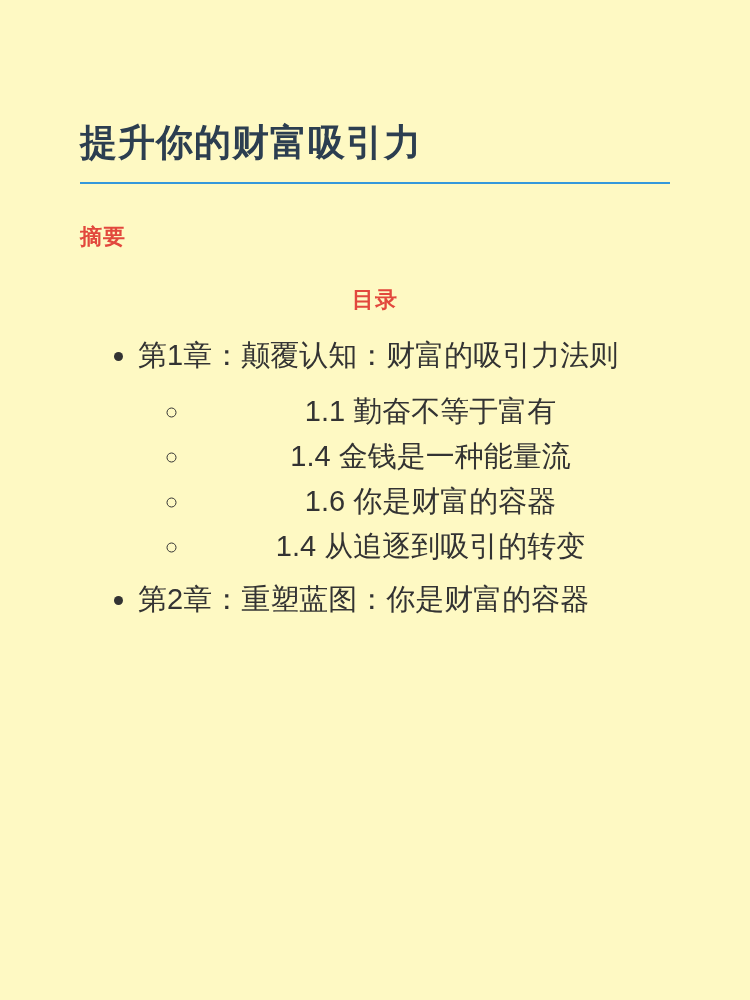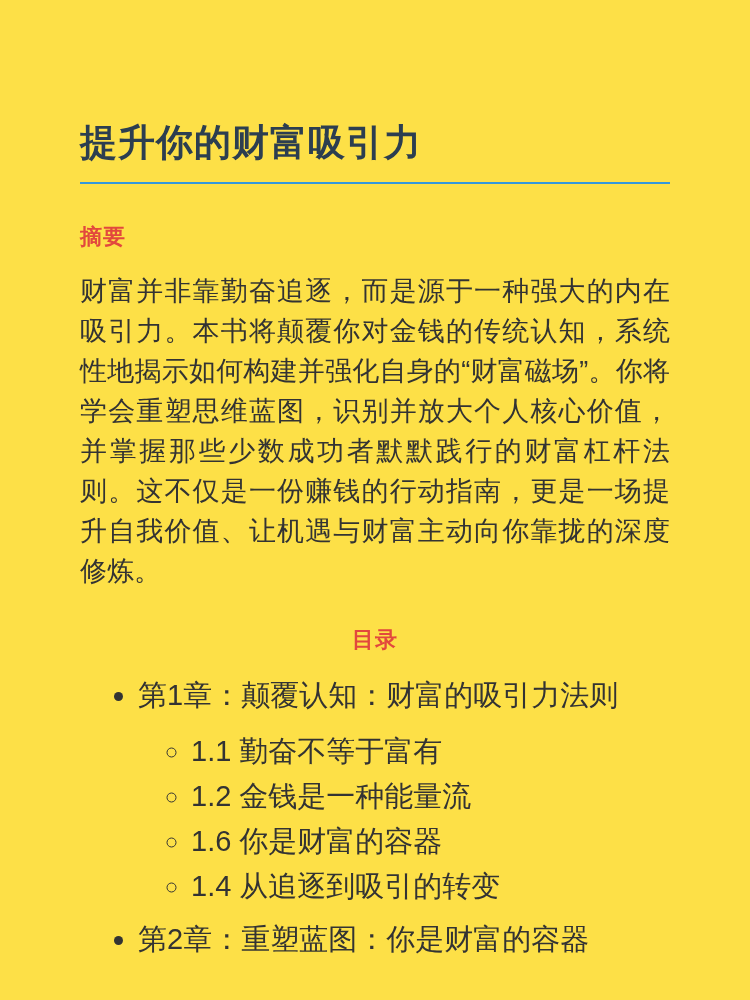--- a/index.html
+++ b/index.html
@@ -6,21 +6,21 @@
     margin: 0;
     padding: 0;
     background: #ffffff;
   }
   .page {
     position: relative;
     width: 750px;
     height: 1000px;
     box-sizing: border-box;
     padding: 120px 80px 0 80px;
-    background: #fde047;
+    background: #fef9c3;
     overflow: hidden;
     font-family: "Liberation Sans", sans-serif;
     color: #333333;
   }
   .doc-title {
     margin: 0;
     font-size: 37px;
     line-height: 1.25;
     font-weight: 700;
     color: #2c3e50;
@@ -54,39 +54,39 @@
     font-size: 29px;
     color: #333333;
   }
   li.toc-chapter-item {
     line-height: 40px;
   }
   ul.toc-sublist {
     margin: 14px 0 10px 0;
     padding: 0 0 0 53px;
     list-style-type: circle;
+    text-align: center;
   }
   li.toc-section-item {
     line-height: 45px;
   }
 </style>
 </head>
 <body>
 
 <div class="page">
   <h1 class="doc-title">提升你的财富吸引力</h1>
 
   <h2 class="section-heading">摘要</h2>
 
-  <p class="summary-text">财富并非靠勤奋追逐，而是源于一种强大的内在吸引力。本书将颠覆你对金钱的传统认知，系统性地揭示如何构建并强化自身的“财富磁场”。你将学会重塑思维蓝图，识别并放大个人核心价值，并掌握那些少数成功者默默践行的财富杠杆法则。这不仅是一份赚钱的行动指南，更是一场提升自我价值、让机遇与财富主动向你靠拢的深度修炼。</p>
 
   <h2 class="section-heading toc-heading">目录</h2>
 
   <ul class="toc-list">
       <li class="toc-chapter-item"><span>第1章：颠覆认知：财富的吸引力法则</span><ul class="toc-sublist">
           <li class="toc-section-item"><span>1.1 勤奋不等于富有</span></li>
-          <li class="toc-section-item"><span>1.2 金钱是一种能量流</span></li>
+          <li class="toc-section-item"><span>1.4 金钱是一种能量流</span></li>
           <li class="toc-section-item"><span>1.6 你是财富的容器</span></li>
           <li class="toc-section-item"><span>1.4 从追逐到吸引的转变</span></li>
         </ul></li>
       <li class="toc-chapter-item"><span>第2章：重塑蓝图：你是财富的容器</span></li>
     </ul>
 </div>
 
 </body></html>

